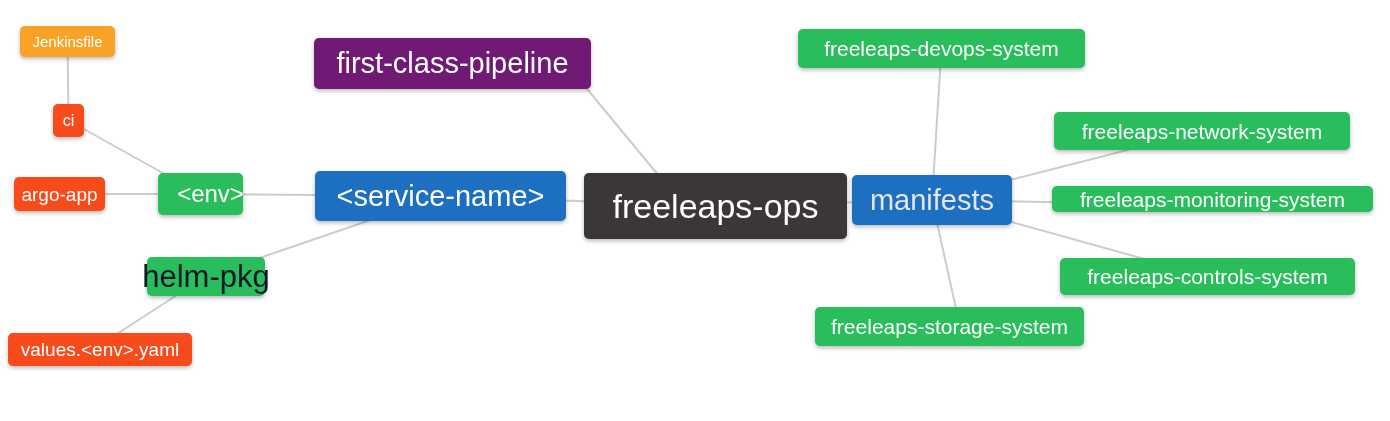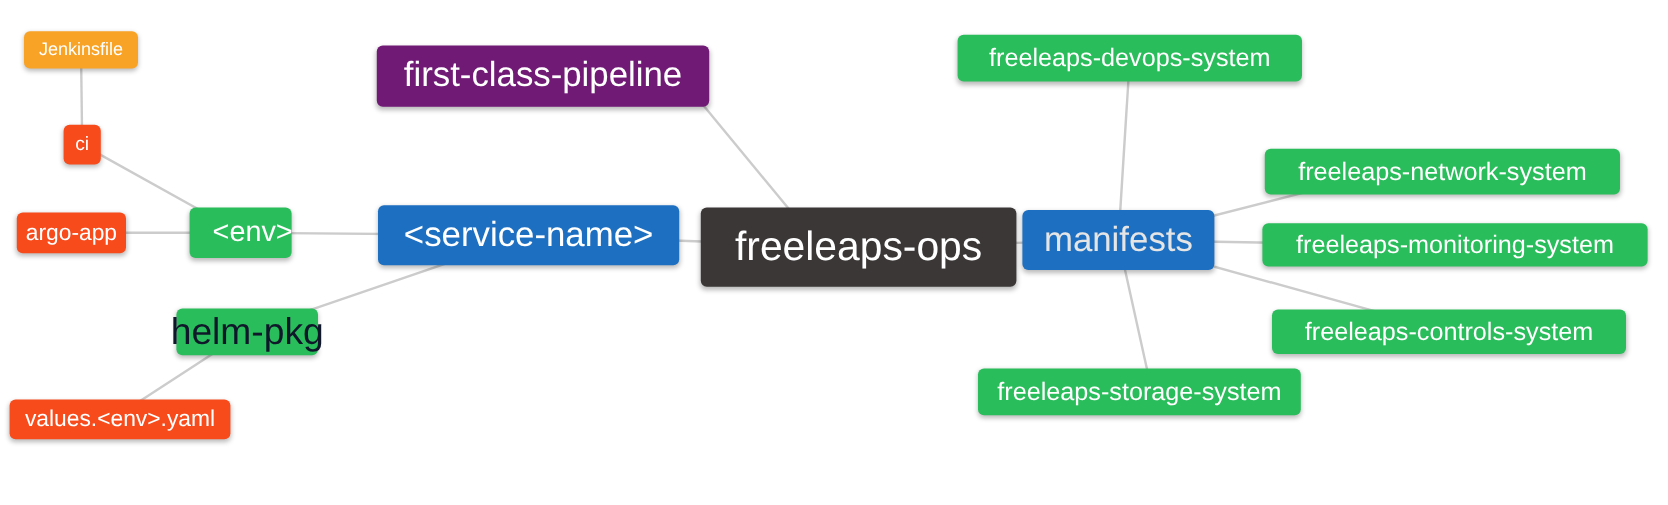--- a/index.html
+++ b/index.html
@@ -71,18 +71,18 @@
       <div class="node" style="left: 53px; top: 104px; width: 31px; height: 33px; font-size: 16px; background: rgb(248, 75, 28); color: rgb(255, 255, 255);">ci</div>
       <div class="node" style="left: 14px; top: 177px; width: 91px; height: 34px; font-size: 19px; background: rgb(248, 75, 28); color: rgb(255, 255, 255);">argo-app</div>
       <div class="node" style="left: 158px; top: 173px; width: 85px; height: 42px; font-size: 24px; background: rgb(42, 189, 91); color: rgb(255, 255, 255); padding-left: 20px;">&lt;env&gt;</div>
       <div class="node" style="left: 147px; top: 257px; width: 118px; height: 39px; font-size: 31px; background: rgb(42, 189, 91); color: #0f172a;">helm-pkg</div>
       <div class="node" style="left: 8px; top: 333px; width: 184px; height: 33px; font-size: 19px; background: rgb(248, 75, 28); color: rgb(255, 255, 255);">values.&lt;env&gt;.yaml</div>
       <div class="node" style="left: 314px; top: 38px; width: 277px; height: 51px; font-size: 29px; background: #701a75; color: rgb(255, 255, 255);">first-class-pipeline</div>
       <div class="node" style="left: 315px; top: 171px; width: 251px; height: 50px; font-size: 29px; background: rgb(29, 111, 194); color: rgb(255, 255, 255);">&lt;service-name&gt;</div>
       <div class="node" style="left: 584px; top: 173px; width: 263px; height: 66px; font-size: 34px; background: rgb(59, 55, 55); color: rgb(255, 255, 255);">freeleaps-ops</div>
       <div class="node" style="left: 852px; top: 175px; width: 160px; height: 50px; font-size: 29px; background: rgb(29, 111, 194); color: #e5e5e5;">manifests</div>
       <div class="node" style="left: 798px; top: 29px; width: 287px; height: 39px; font-size: 21px; background: rgb(42, 189, 91); color: rgb(255, 255, 255);">freeleaps-devops-system</div>
-      <div class="node" style="left: 1054px; top: 112px; width: 296px; height: 38px; font-size: 21px; background: rgb(42, 189, 91); color: rgb(255, 255, 255); margin-top: 12px;">freeleaps-network-system</div>
-      <div class="node" style="left: 1052px; top: 186px; width: 321px; height: 36px; font-size: 21px; background: rgb(42, 189, 91); color: rgb(255, 255, 255);">freeleaps-monitoring-system</div>
+      <div class="node" style="left: 1054px; top: 112px; width: 296px; height: 38px; font-size: 21px; background: rgb(42, 189, 91); color: rgb(255, 255, 255);">freeleaps-network-system</div>
+      <div class="node" style="left: 1052px; top: 186px; width: 321px; height: 26px; font-size: 21px; background: rgb(42, 189, 91); color: rgb(255, 255, 255);">freeleaps-monitoring-system</div>
       <div class="node" style="left: 1060px; top: 258px; width: 295px; height: 37px; font-size: 21px; background: rgb(42, 189, 91); color: rgb(255, 255, 255);">freeleaps-controls-system</div>
       <div class="node" style="left: 815px; top: 307px; width: 269px; height: 39px; font-size: 21px; background: rgb(42, 189, 91); color: rgb(255, 255, 255);">freeleaps-storage-system</div>
     </div>
 </div>
 
 </body></html>

